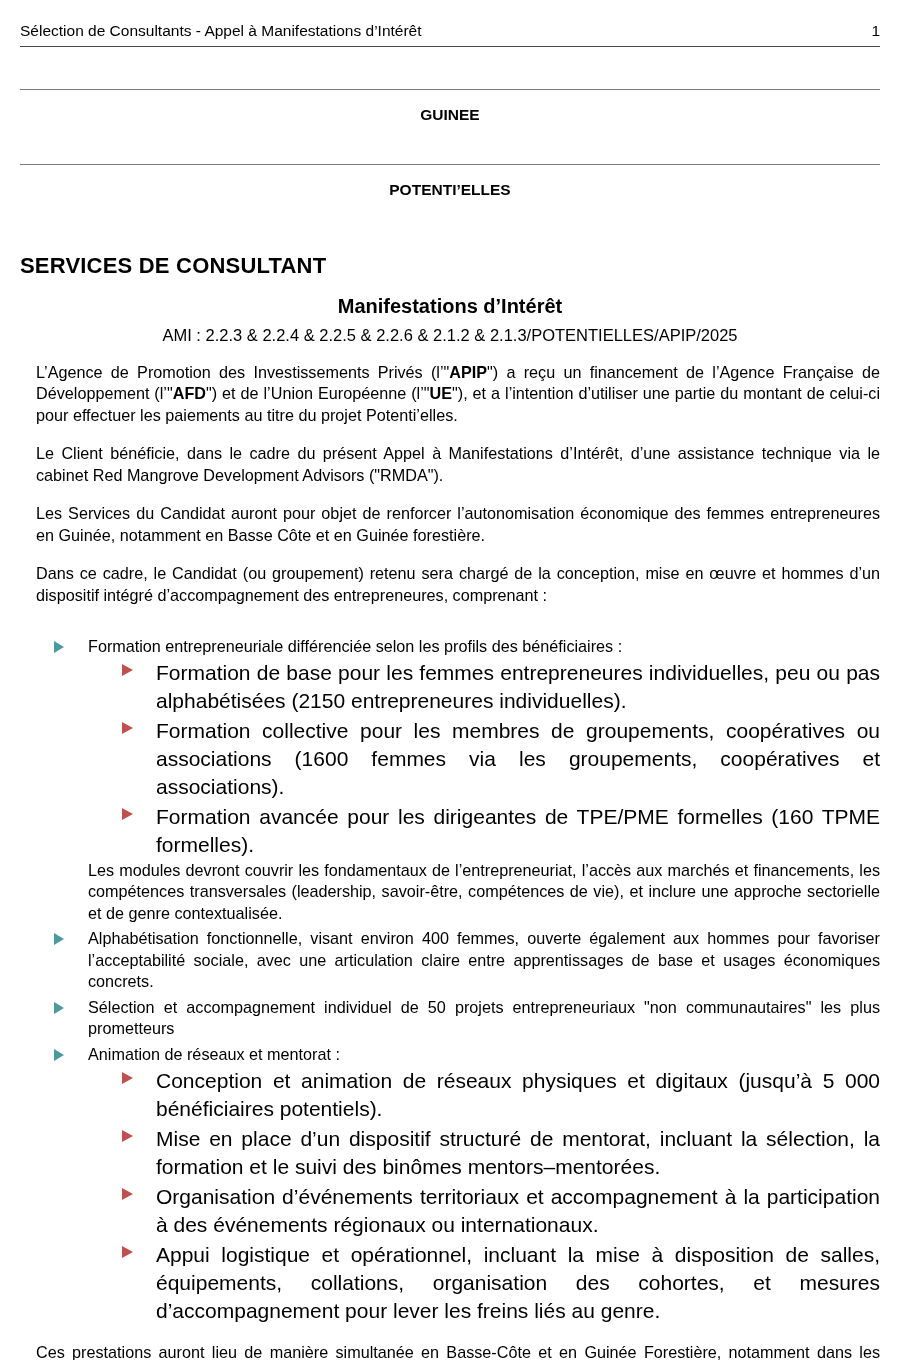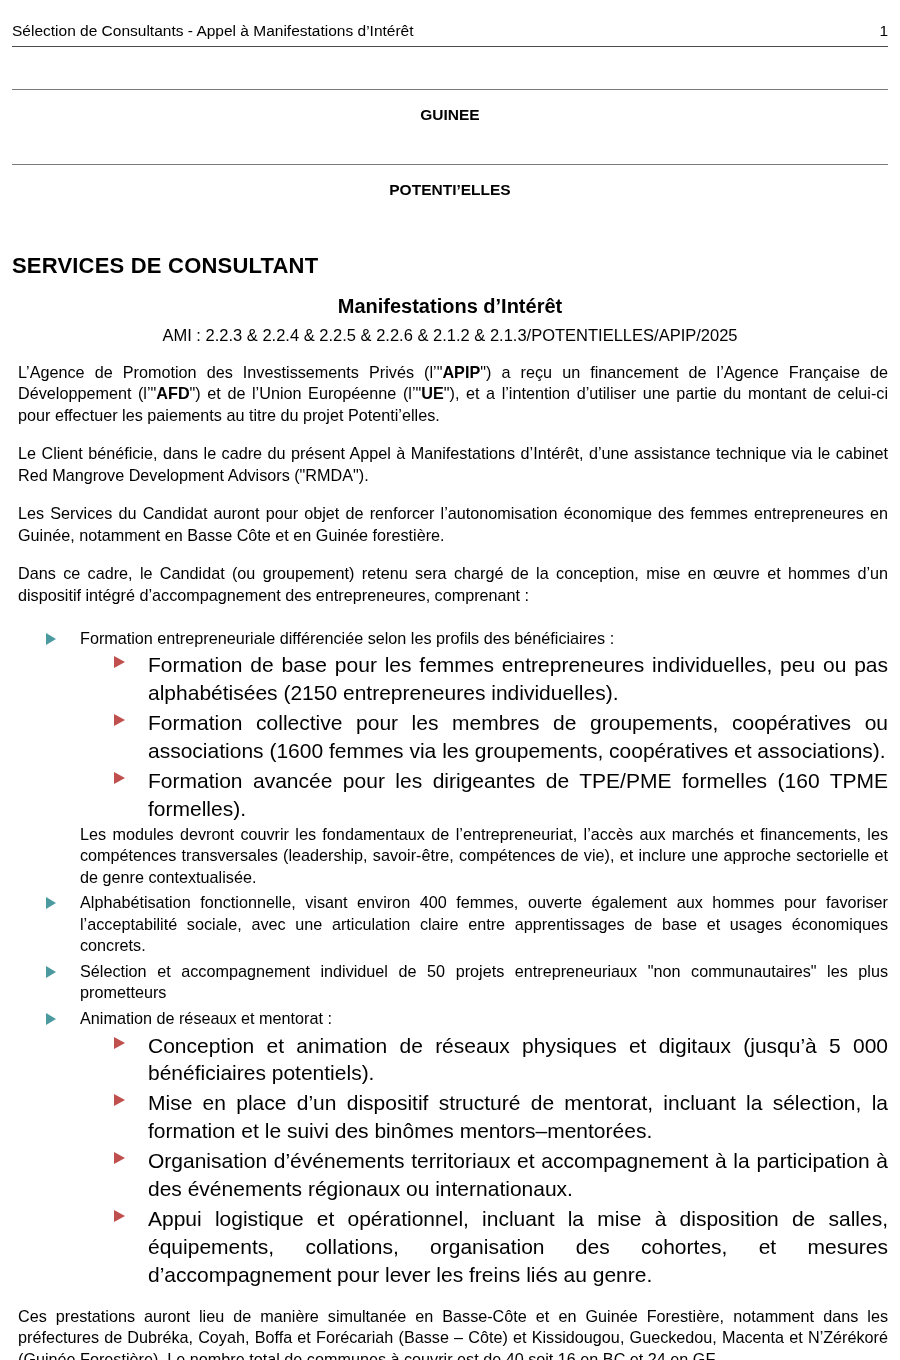--- a/index.html
+++ b/index.html
@@ -12,21 +12,21 @@
     height: 1360px;
     font-family: "Liberation Sans", sans-serif;
     color: #000000;
     overflow: hidden;
   }
   .page {
     position: relative;
     width: 900px;
     height: 1360px;
     box-sizing: border-box;
-    padding: 0 12px;
+    padding: 0 20px;
     background: #ffffff;
   }
 
   
   .running-header {
     display: flex;
     align-items: baseline;
     justify-content: space-between;
     font-size: 15.5px;
     line-height: 1.2;
@@ -69,33 +69,33 @@
     text-align: center;
     font-size: 16.5px;
     margin-top: 8px;
   }
 
   
   p.body {
     text-align: justify;
     font-size: 16.2px;
     line-height: 1.33;
-    margin: 17px 0 0 6px;
+    margin: 17px 0 0 16px;
   }
 
   
   .lvl1 {
     position: relative;
     padding-left: 68px;      
     text-align: justify;
     font-size: 16.2px;
     line-height: 1.33;
     margin-top: 4px;
   }
-  .lvl1.first-item { margin-top: 21px; }
+  .lvl1.first-item { margin-top: 29px; }
   .lvl1 > .marker {
     position: absolute;
     left: 34px;              
     top: 5px;
     width: 0; height: 0;
     border-top: 6px solid transparent;
     border-bottom: 6px solid transparent;
     border-left: 10px solid var(--lvl1-color, #4a9aa0);
   }
 

